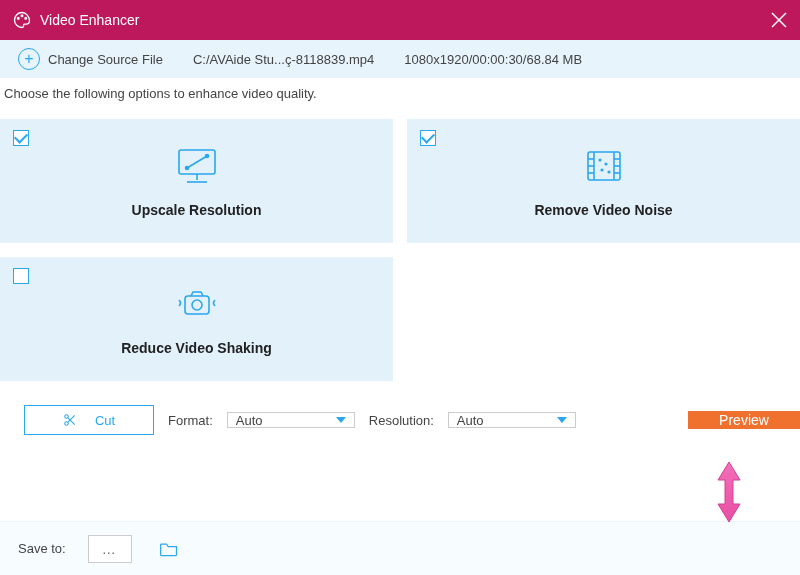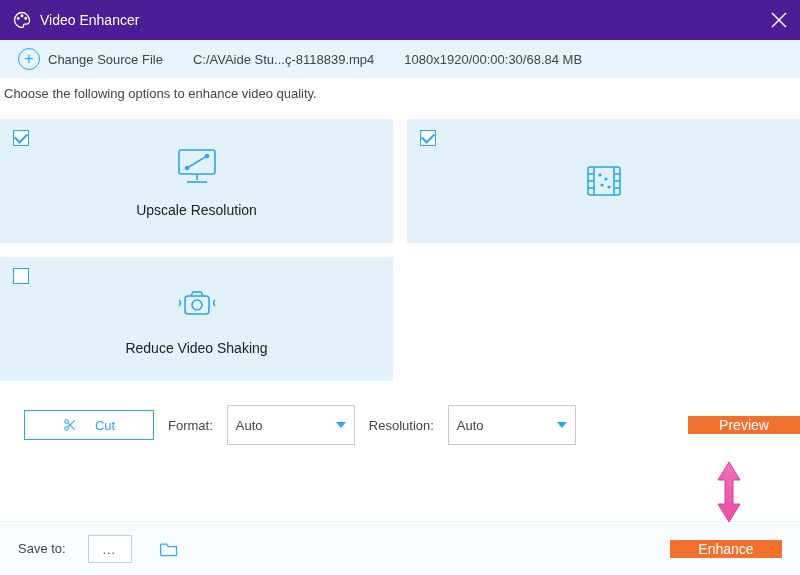--- a/index.html
+++ b/index.html
@@ -1,35 +1,35 @@
 <!DOCTYPE html>
 <html><head>
 <meta charset="utf-8">
 <style>
   * { box-sizing: border-box; margin: 0; padding: 0; }
   body { font-family: "Segoe UI", Arial, sans-serif; font-size: 13px; color: #333; background: #fff; width: 800px; height: 575px; overflow: hidden; position: relative; }
-  .titlebar { background: #4c1d95; height: 40px; display: flex; align-items: center; padding: 0 12px; color: #fff; font-size: 14px; }
+  .titlebar { background: #be185d; height: 40px; display: flex; align-items: center; padding: 0 12px; color: #fff; font-size: 14px; }
   .titlebar .palette { width: 20px; height: 20px; margin-right: 8px; }
   .titlebar .title { flex: 1; }
   .titlebar .close { width: 18px; height: 18px; stroke: #fff; cursor: pointer; }
   .sourcebar { background: #e7f4fc; height: 38px; display: flex; align-items: center; padding: 0 18px; color: #444; font-size: 13px; gap: 30px; }
   .sourcebar .change { display: flex; align-items: center; gap: 8px; cursor: pointer; }
   .sourcebar .plus { width: 22px; height: 22px; border: 1.5px solid #2ba7ef; border-radius: 50%; display: flex; align-items: center; justify-content: center; color: #2ba7ef; font-size: 16px; line-height: 1; }
   .main { padding: 0; }
   .instruction { margin: 8px 0 18px 4px; color: #444; }
   .cards { display: grid; grid-template-columns: 1fr 1fr; gap: 14px; }
   .card { background: #e3f1fb; border: 1px solid #e3f1fb; height: 124px; position: relative; display: flex; flex-direction: column; align-items: center; justify-content: center; gap: 14px; cursor: pointer; }
   .card .chk { position: absolute; top: 10px; left: 12px; width: 16px; height: 16px; border: 1.5px solid #2ba7ef; background: #fff; display: flex; align-items: center; justify-content: center; }
   .card .chk.checked::after { content: ""; width: 10px; height: 6px; border-left: 2px solid #2ba7ef; border-bottom: 2px solid #2ba7ef; transform: rotate(-45deg) translate(1px,-1px); }
-  .card .card-label { font-weight: normal; font-size: 14px; color: #222; }
+  .card .card-label { font-weight: bold; font-size: 14px; color: #222; }
   .card svg { width: 48px; height: 44px; stroke: #2ba7ef; fill: none; stroke-width: 1.6; }
   .controls { display: flex; align-items: center; gap: 14px; margin-top: 24px; margin-left: 24px; }
   .cut-btn { border: 1px solid #2ba7ef; color: #2ba7ef; background: #fff; height: 30px; width: 130px; display: flex; align-items: center; justify-content: center; gap: 18px; cursor: pointer; font-size: 13px; }
   .label { color: #444; }
-  .select { border: 1px solid #ccc; height: 40px; width: 128px; display: flex; align-items: center; padding: 0 8px; color: #444; position: relative; cursor: pointer; background: #fff; }
+  .select { border: 1px solid #ccc; height: 16px; width: 128px; display: flex; align-items: center; padding: 0 8px; color: #444; position: relative; cursor: pointer; background: #fff; }
   .select .caret { position: absolute; right: 8px; top: 50%; transform: translateY(-50%); width: 0; height: 0; border-left: 5px solid transparent; border-right: 5px solid transparent; border-top: 6px solid #2ba7ef; }
   .btn-orange { background: #f0712e; color: #fff; height: 18px; width: 112px; display: flex; align-items: center; justify-content: center; cursor: pointer; font-size: 14px; }
   .spacer { flex: 1; }
   .footer { position: absolute; left: 0; right: 0; bottom: 0; height: 54px; background: #f7fcff; border-top: 1px solid #eef5fa; display: flex; align-items: center; padding: 0 18px; gap: 22px; }
   .save-label { color: #444; }
   .save-input { border: 1px solid #ccc; height: 28px; width: 330px; padding: 0 8px; color: #444; background: #fff; }
   .more-btn { border: 1px solid #ccc; height: 28px; width: 44px; display: flex; align-items: center; justify-content: center; cursor: pointer; color: #666; font-size: 14px; letter-spacing: 2px; background:#fff; }
   .folder-btn { height: 28px; width: 30px; display:flex; align-items:center; justify-content:center; cursor:pointer; }
   .folder-btn svg { stroke:#2ba7ef; fill:none; stroke-width:1.5; }
   .arrow-annotation { position: absolute; left: 714px; top: 462px; pointer-events: none; }
@@ -88,20 +88,21 @@
           <line x1="8" y1="22" x2="14" y2="22"></line>
           <line x1="8" y1="29" x2="14" y2="29"></line>
         <line x1="34" y1="15" x2="40" y2="15"></line>
           <line x1="34" y1="22" x2="40" y2="22"></line>
           <line x1="34" y1="29" x2="40" y2="29"></line>
         <circle cx="20" cy="16" r="0.8" fill="#2ba7ef"></circle>
           <circle cx="26" cy="20" r="0.8" fill="#2ba7ef"></circle>
           <circle cx="22" cy="26" r="0.8" fill="#2ba7ef"></circle>
           <circle cx="29" cy="28" r="0.8" fill="#2ba7ef"></circle>
       </svg>
+      <div class="card-label">Remove Video Noise</div>
     </div>
 
     <div class="card">
       <div class="chk"></div>
       <svg viewBox="0 0 48 44">
         <rect x="12" y="14" width="24" height="18" rx="3"></rect>
           <circle cx="24" cy="23" r="5"></circle>
         <path d="M18 14 l2 -4 h8 l2 4"></path>
         <path d="M6 18 q3 3 0 6"></path>
           <path d="M42 18 q-3 3 0 6"></path>
@@ -141,23 +142,20 @@
   <span class="save-label">Save to:</span>
   <div class="more-btn">
       <span>…</span>
     </div>
   <div class="folder-btn">
     <svg width="20" height="18" viewBox="0 0 24 20">
         <path d="M3 4h6l2 3h10v10a1 1 0 0 1-1 1H3a1 1 0 0 1-1-1V5a1 1 0 0 1 1-1z"></path>
       </svg>
   </div>
   <div class="spacer"></div>
-  <div class="btn-orange">
-    <span>Enhance</span>
-  </div>
 </div>
 
 <svg class="arrow-annotation" width="30" height="60" viewBox="0 0 30 60">
   <defs>
       <linearGradient id="g" x1="0" y1="0" x2="0" y2="1">
         <stop offset="0" stop-color="#f26fb7"></stop>
         <stop offset="1" stop-color="#e94fa3"></stop>
       </linearGradient>
     </defs>
   <polygon points="15,0 26,18 19,18 19,42 26,42 15,60 4,42 11,42 11,18 4,18" fill="url(#g)" stroke="#d63f95" stroke-width="1"></polygon>

